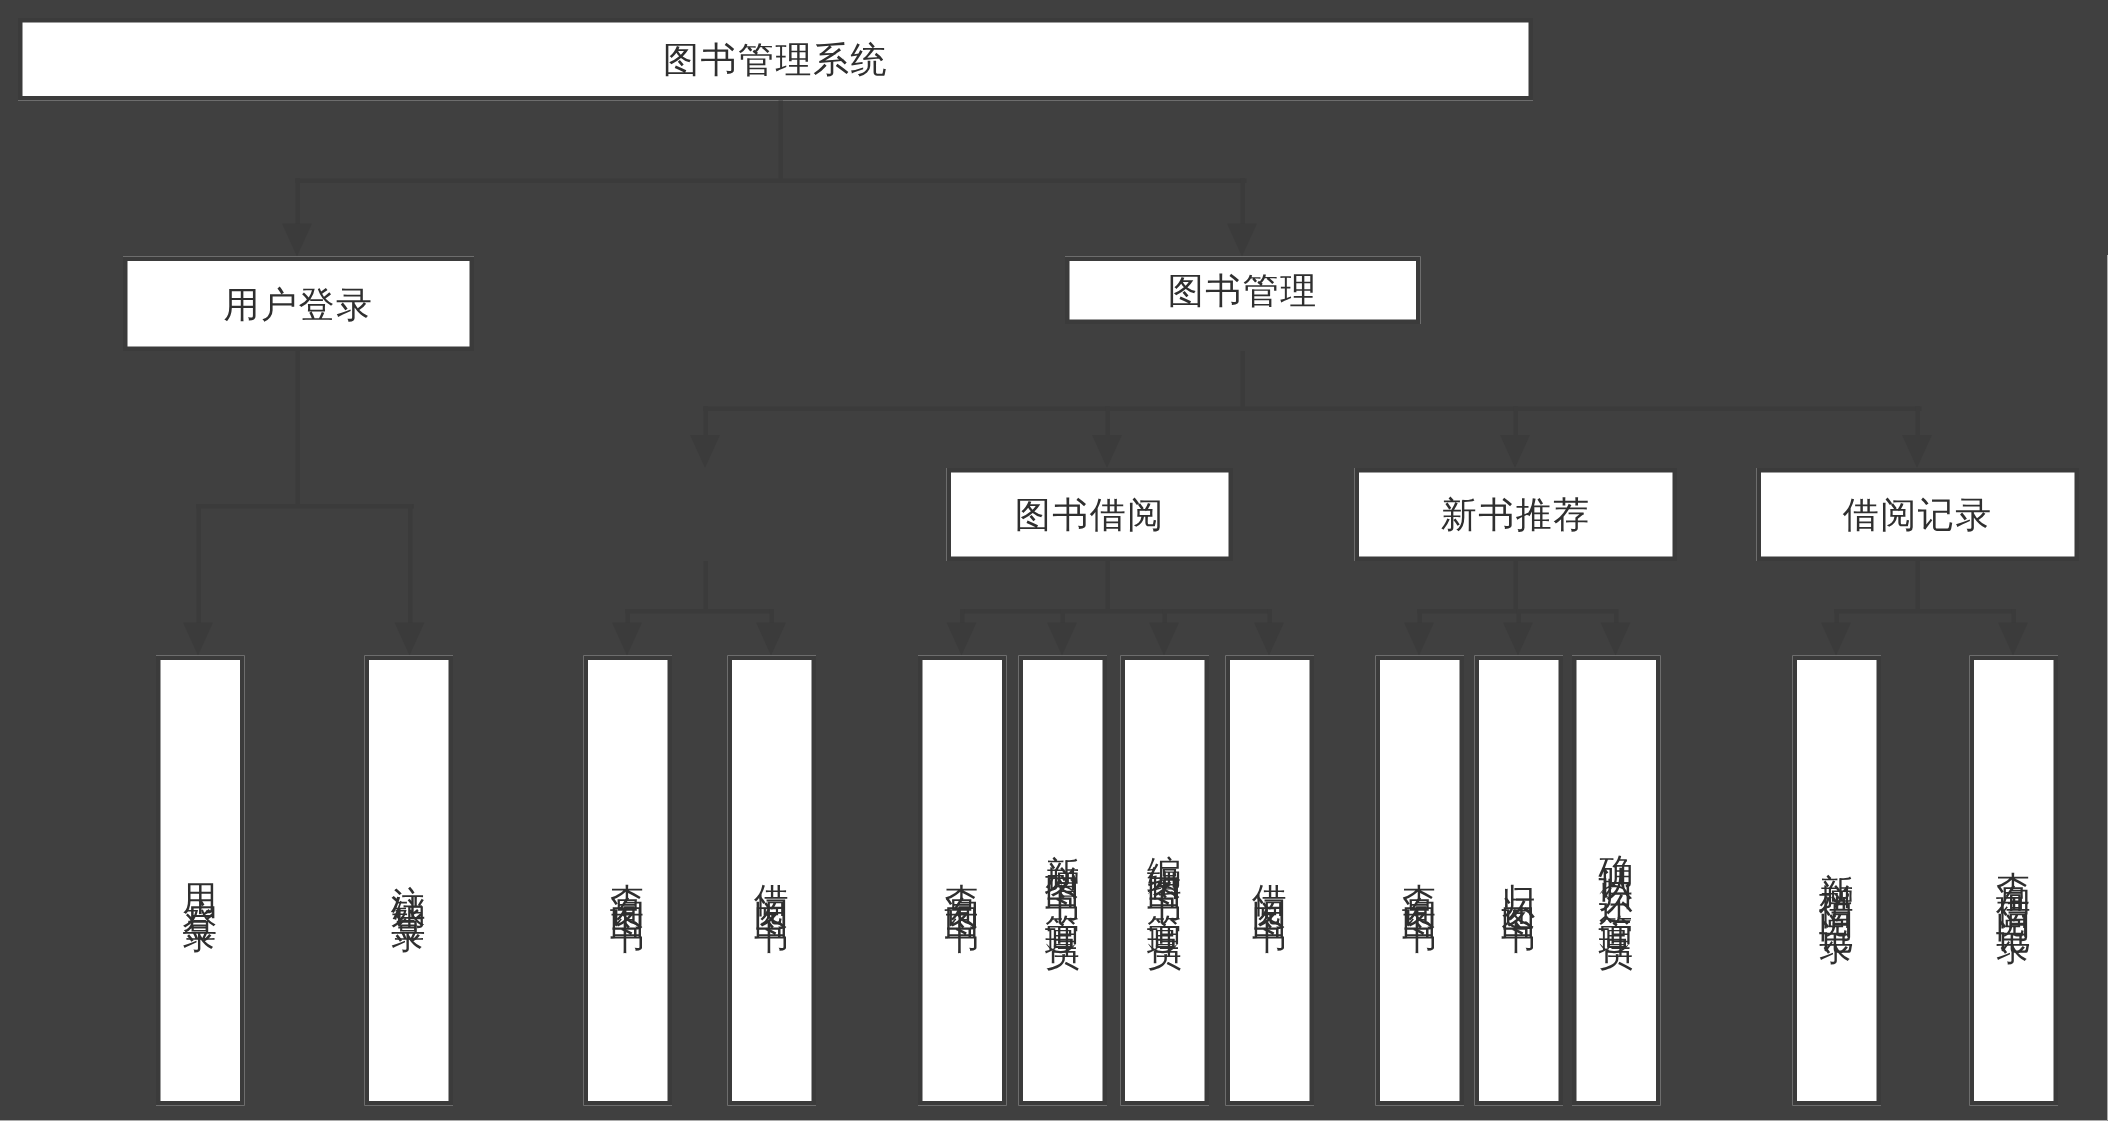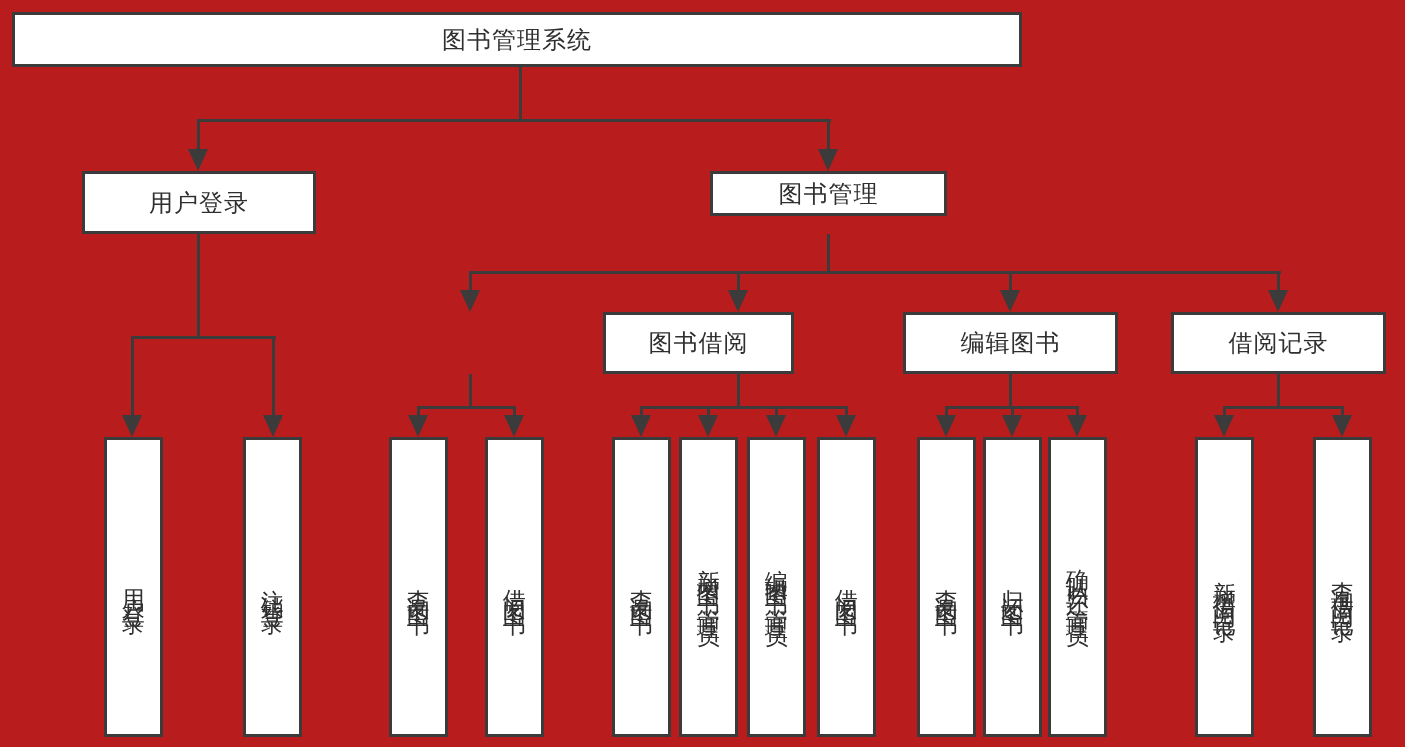--- a/index.html
+++ b/index.html
@@ -1,17 +1,17 @@
 <!DOCTYPE html>
 <html><head>
 <meta charset="utf-8">
 <style>
   html,body{margin:0;padding:0;background:#ffffff;}
   .canvas{
-    position:relative;width:1405px;height:747px;background:#b91c1c;overflow:hidden;
+    position:relative;width:1405px;height:747px;background:#404040;overflow:hidden;
     font-family:"Liberation Sans","DejaVu Sans",sans-serif;
   }
   
   .bx{
     position:absolute;box-sizing:border-box;border:3px solid #3b3b3b;background:#ffffff;
     display:flex;align-items:center;justify-content:center;
     color:#2f2f2f;font-size:24px;letter-spacing:1px;white-space:nowrap;
   }
   .vbx{
     position:absolute;box-sizing:border-box;border:3px solid #3b3b3b;background:#ffffff;
@@ -68,25 +68,25 @@
   <div class="hl" style="left:469px;top:271px;width:812px"></div>
   <div class="vl" style="left:469px;top:271px;height:22px"></div>
   <div class="vl" style="left:737px;top:271px;height:22px"></div>
   <div class="vl" style="left:1009px;top:271px;height:22px"></div>
   <div class="vl" style="left:1277px;top:271px;height:22px"></div>
   <div class="arr" style="left:460px;top:290px"></div>
   <div class="arr" style="left:728px;top:290px"></div>
   <div class="arr" style="left:1000px;top:290px"></div>
   <div class="arr" style="left:1268px;top:290px"></div>
 
-  <div class="bx" style="left:603px;top:312px;width:191px;height:62px">
+  <div class="bx" style="left:631px;top:312px;width:191px;height:62px">
     <span>图书借阅</span>
   </div>
   <div class="bx" style="left:903px;top:312px;width:215px;height:62px">
-    <span>编辑图书</span>
+    <span>新书推荐</span>
   </div>
   <div class="bx" style="left:1171px;top:312px;width:215px;height:62px">
     <span>借阅记录</span>
   </div>
 
   <div class="vl" style="left:469px;top:374px;height:32px"></div>
   <div class="hl" style="left:417px;top:406px;width:99px"></div>
   <div class="vl" style="left:417px;top:406px;height:12px"></div>
   <div class="vl" style="left:513px;top:406px;height:12px"></div>
   <div class="arr" style="left:408px;top:415px"></div>

